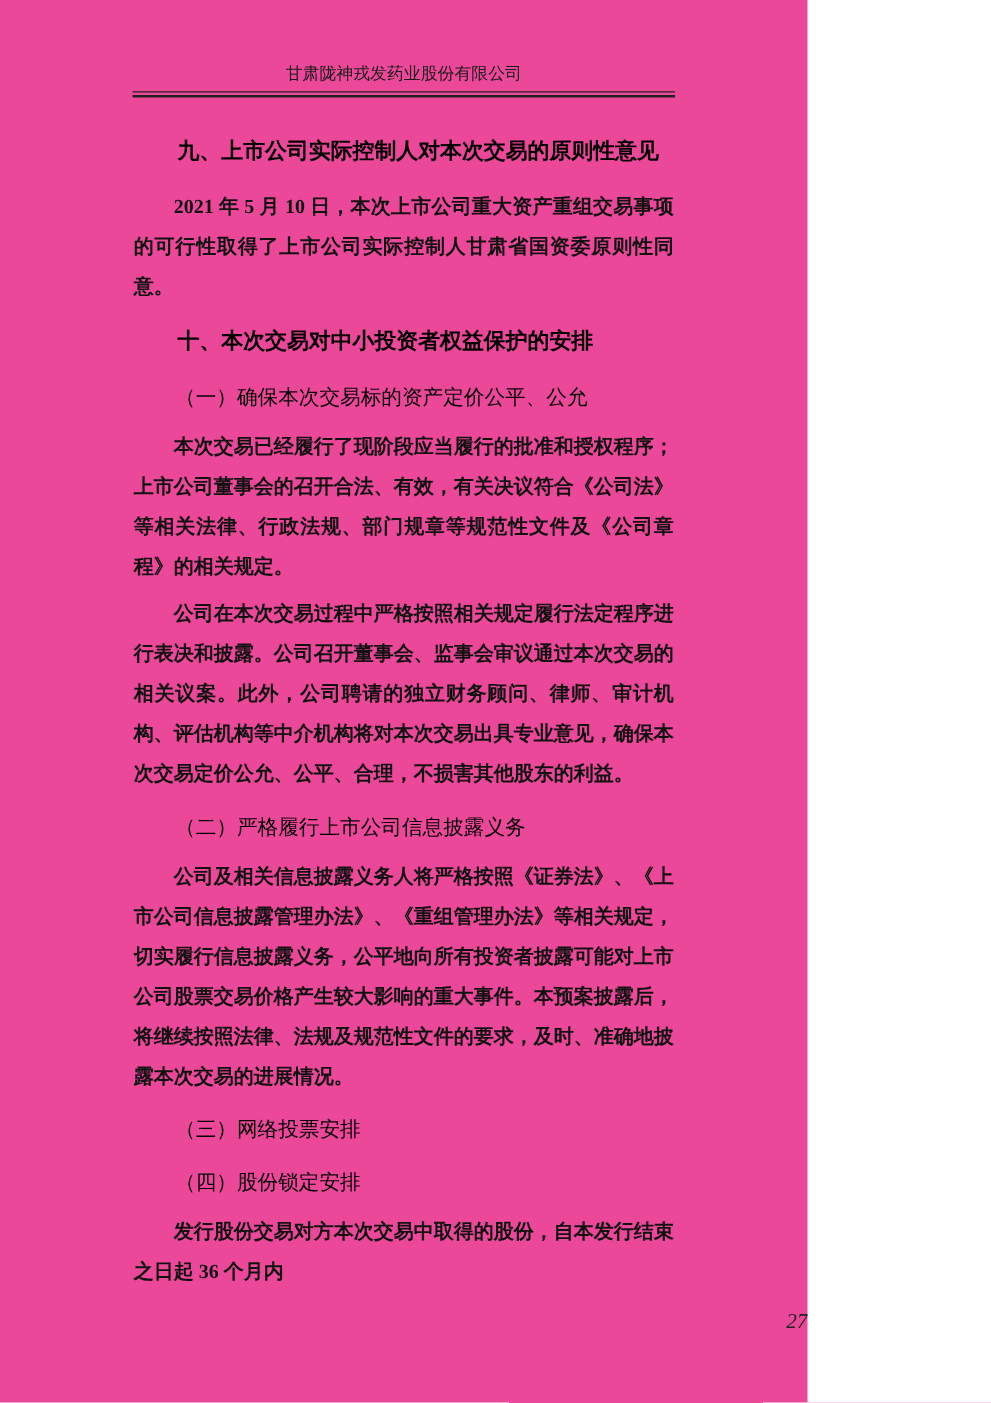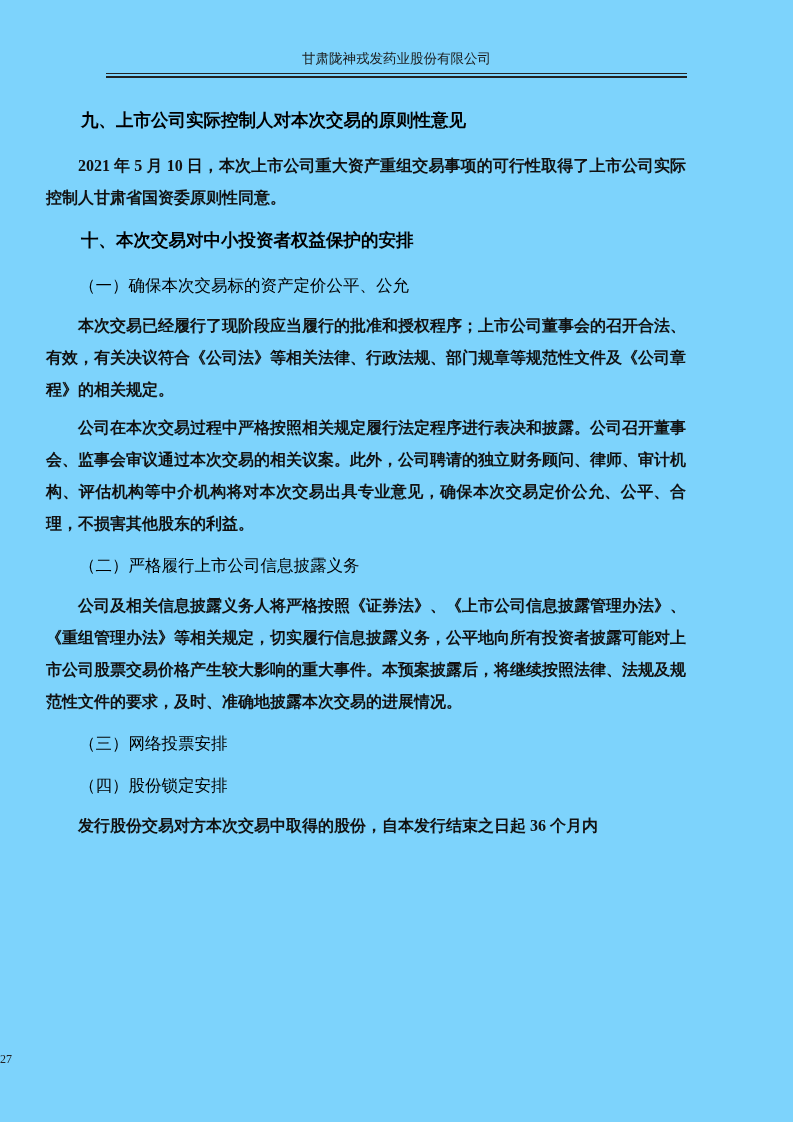--- a/index.html
+++ b/index.html
@@ -2,23 +2,23 @@
 <html><head>
 <meta charset="utf-8">
 <style>
   html, body {
     margin: 0;
     padding: 0;
     background: #ffffff;
   }
   .page {
     position: relative;
-    width: 793px;
+    width: 646px;
     height: 1122px;
-    background: #7dd3fc;
+    background: #ec4899;
     color: #111111;
     font-family: "Liberation Serif", "DejaVu Serif", serif;
     overflow: hidden;
     box-sizing: border-box;
   }
   .header {
     padding: 50px 106px 0 106px;
   }
   .header-line {
     display: flex;
@@ -29,21 +29,21 @@
     white-space: nowrap;
     color: #1a1a1a;
   }
   .header-rule {
     margin-top: 5px;
     height: 2px;
     border-top: 1px solid #222222;
     border-bottom: 2px solid #222222;
   }
   .content {
-    padding: 16px 107px 0 46px;
+    padding: 16px 107px 0 107px;
     text-align: justify;
   }
   .h1 {
     font-size: 17.5px;
     font-weight: bold;
     line-height: 32px;
     text-indent: 2em;
     margin: 10px 0 14px 0;
     text-align: left;
     color: #000000;
@@ -64,23 +64,24 @@
     margin: 0 0 6px 0;
     text-align: justify;
     color: #111111;
     font-weight: bold;
   }
   .footer {
     position: absolute;
     left: 0;
     right: 0;
     bottom: 55px;
-    text-align: left;
-    font-size: 12px;
+    text-align: right;
+    font-size: 17px;
     color: #222222;
+    font-style: italic;
   }
 </style>
 </head>
 <body>
 
 <div class="page">
 
   <div class="header">
     <div class="header-line">
       <span>甘肃陇神戎发药业股份有限公司</span>

